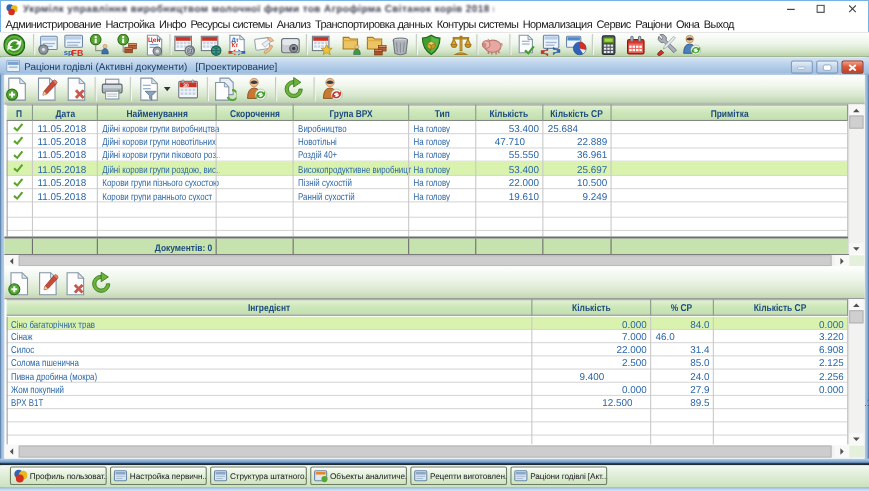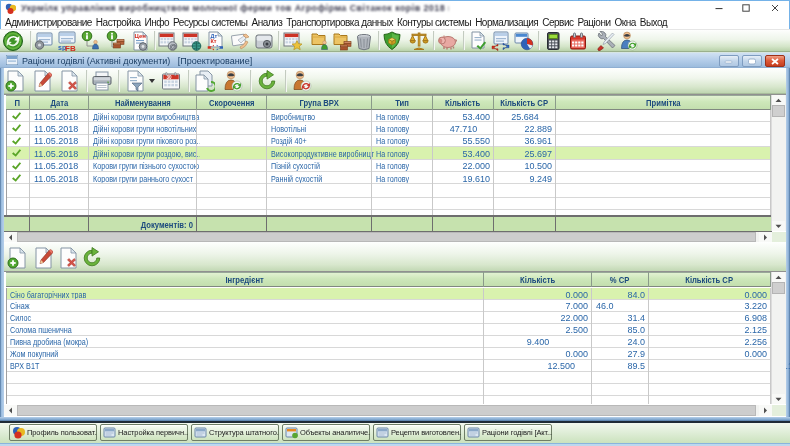--- a/index.html
+++ b/index.html
@@ -429,21 +429,21 @@
   </div>
 <div style="position:absolute;left:770px;top:95px;width:1px;height:15px;background:#8a9a8a"></div>
 <svg style="position:absolute;left:12px;top:112px" width="11" height="9" viewBox="0 0 11 9">
     <path transform="translate(0,1) scale(0.95)" d="M0 4.0 l1.5-1.6 2.2 2.1 4.3-5.4 1.6 1.2 -5.6 6.9z" fill="#5aa528"></path>
   </svg>
 <div class="cell" style="left:34px;top:111.5px;width:51px">11.05.2018</div>
 <div class="cell cn" style="left:93px;top:111.5px;width:133px">Дійні корови групи виробництва</div>
 <div class="cell cn" style="left:271px;top:111.5px;width:129px">Виробництво</div>
 <div class="cell cn" style="left:376px;top:111.5px;width:73px">На голову</div>
 <div class="cell" style="left:437px;top:111.5px;width:53px;text-align:right">53.400</div>
-<div class="cell" style="left:498px;top:111.5px;width:54px;text-align:center">25.684</div>
+<div class="cell" style="left:498px;top:111.5px;width:54px;text-align:left">25.684</div>
 <div style="position:absolute;left:6px;top:121.4px;width:765px;height:1px;background:#d8d8d8"></div>
 <svg style="position:absolute;left:12px;top:124px" width="11" height="9" viewBox="0 0 11 9">
     <path transform="translate(0,1) scale(0.95)" d="M0 4.0 l1.5-1.6 2.2 2.1 4.3-5.4 1.6 1.2 -5.6 6.9z" fill="#5aa528"></path>
   </svg>
 <div class="cell" style="left:34px;top:123.9px;width:51px">11.05.2018</div>
 <div class="cell cn" style="left:93px;top:123.9px;width:133px">Дійні корови групи новотільних</div>
 <div class="cell cn" style="left:271px;top:123.9px;width:129px">Новотільні</div>
 <div class="cell cn" style="left:376px;top:123.9px;width:73px">На голову</div>
 <div class="cell" style="left:437px;top:123.9px;width:53px;text-align:center">47.710</div>
 <div class="cell" style="left:498px;top:123.9px;width:54px;text-align:right">22.889</div>

